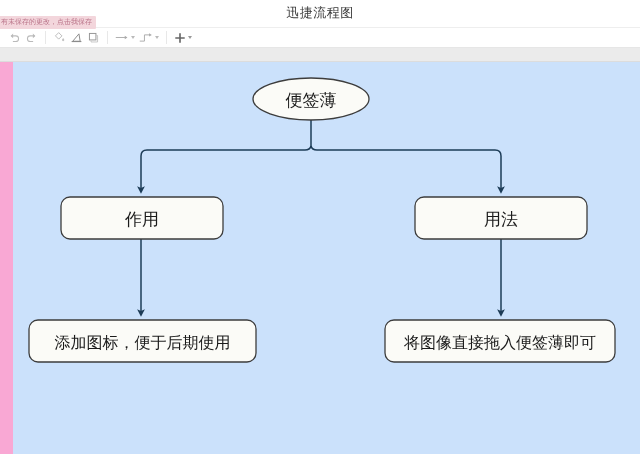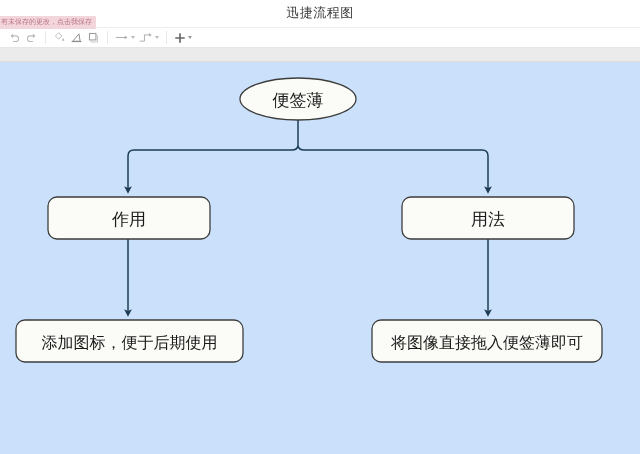--- a/index.html
+++ b/index.html
@@ -123,20 +123,21 @@
     background: #ebebeb;
     border-bottom: 1px solid #dcdcdc;
   }
 
   
   .canvas-wrap {
     position: relative;
     flex: 1 1 auto;
     background: #cbe1fb;
     overflow: hidden;
+    margin-left: 13px;
   }
   .canvas-svg {
     position: absolute;
     left: 0;
     top: 0;
   }
 
   
   text { user-select: none; }
 </style>

